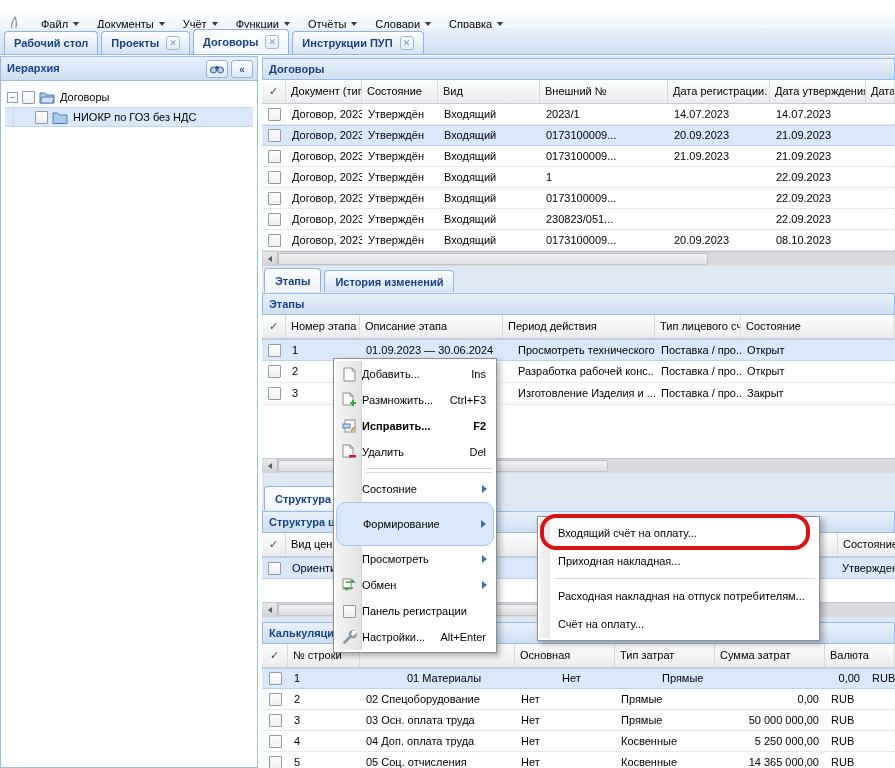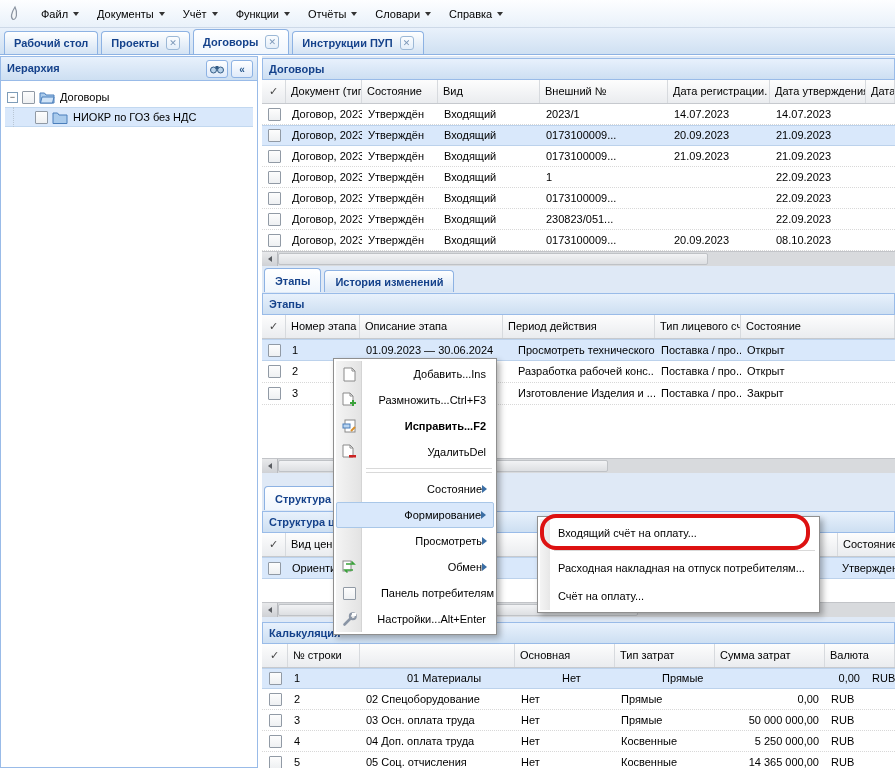--- a/index.html
+++ b/index.html
@@ -1,20 +1,20 @@
 <!DOCTYPE html>
 <html><head>
 <meta charset="utf-8">
 <style>
   * { box-sizing: border-box; margin:0; padding:0; }
   html,body { width:895px; height:768px; overflow:hidden; }
   body { position:relative; font-family:"Liberation Sans", sans-serif; font-size:11px; color:#000; background:#fff; }
 
   
-  #menubar { position:absolute; left:0; top:0; width:895px; height:28px;
+  #menubar { position:absolute; left:0; top:10px; width:895px; height:28px;
     background:linear-gradient(#fdfeff,#e9f1fa); border-bottom:1px solid #cdd9e8;
     display:flex; align-items:center; padding-left:6px; }
   #menubar .logo { width:18px; height:18px; margin-right:8px; }
   .mbar-item { display:inline-flex; align-items:center; padding:4px 9px; cursor:default; border-radius:2px; }
   .mbar-item .caret { width:0; height:0; border-left:3.5px solid transparent; border-right:3.5px solid transparent; border-top:4px solid #333; margin-left:5px; }
 
   
   #tabbar { position:absolute; left:0; top:28px; width:895px; height:27px;
     background:linear-gradient(#e9f1fb,#cfe0f2); border-bottom:1px solid #8db2e3;
     display:flex; align-items:flex-end; padding-left:4px; }
@@ -76,25 +76,25 @@
     background:linear-gradient(#ffffff,#d4e3f4); color:#15428b; font-weight:bold; white-space:nowrap; }
   .subtab.active { height:24px; background:linear-gradient(#ffffff,#f0f6fd); }
 
   
   #ctxmenu { position:absolute; left:333px; top:358px; width:164px; background:#fff; border:1px solid #8f8f8f;
     box-shadow:3px 3px 6px rgba(0,0,0,.3); padding:2px; z-index:40; }
   #ctxmenu .gutter { position:absolute; left:2px; top:2px; bottom:2px; width:26px;
     background:linear-gradient(to right,#f4f4f4,#e3e3e3); border-right:1px solid #d4d4d4; }
   .mi { position:relative; display:flex; align-items:center; height:26px; }
   .mi .ico { width:26px; flex:0 0 26px; display:flex; align-items:center; justify-content:center; }
-  .mi .lbl { flex:1 1 auto; padding-left:8px; white-space:nowrap;text-align:right; }
+  .mi .lbl { flex:1 1 auto; white-space:nowrap; }
   .mi .key { padding-right:8px; white-space:nowrap; }
   .mi.bold .lbl, .mi.bold .key { font-weight:bold; }
   .mi .arr { width:0; height:0; border-left:5px solid #3a6ea5; border-top:4px solid transparent; border-bottom:4px solid transparent; margin-right:7px; }
-  .mi.hl { background:#d9e8fb; border:1px solid #a9c7e8; border-radius:2px; height:26px; }
+  .mi.hl { background:#d9e8fb; border:1px solid #a9c7e8; border-radius:10px; height:44px; }
   .msep { height:0; border-top:1px solid #d9d9d9; margin:3px 2px 3px 30px; }
 
   
   #submenu { position:absolute; left:537px; top:516px; width:283px; background:#fff; border:1px solid #8f8f8f;
     box-shadow:3px 3px 6px rgba(0,0,0,.3); padding:2px; z-index:45; }
   #submenu .gutter { position:absolute; left:2px; top:2px; bottom:2px; width:10px;
     background:linear-gradient(to right,#f4f4f4,#e7e7e7); }
   .smi { position:relative; display:flex; align-items:center; height:28px; padding-left:18px; white-space:nowrap; }
   #submenu .msep { margin-left:14px; }
 
@@ -526,40 +526,43 @@
           <path d="M4 4 h8 l-2.5 -2.5 M11 10 H3 l2.5 2.5" fill="none" stroke="#3aa13a" stroke-width="1.6"></path>
         </svg>
     </span>
     <span class="lbl">Обмен</span>
     <span class="arr"></span>
   </div>
   <div class="mi">
     <span class="ico">
         <span class="cbx"></span>
       </span>
-    <span class="lbl">Панель потребителям</span>
+    <span class="lbl">Панель регистрации</span>
   </div>
   <div class="mi">
     <span class="ico">
       <svg width="15" height="15" viewBox="0 0 15 15">
           <path d="M2.5 12.5 L9 6" stroke="#8a95a5" stroke-width="2.6" stroke-linecap="round"></path>
           <circle cx="10.8" cy="4.2" r="3" fill="none" stroke="#8a95a5" stroke-width="2"></circle>
           <rect x="10" y="1" width="4" height="3" fill="#fff"></rect>
         </svg>
     </span>
     <span class="lbl">Настройки...</span>
     <span class="key">Alt+Enter</span>
   </div>
 </div>
 
 <div id="submenu">
   <div class="gutter"></div>
   <div class="smi">
       <span>Входящий счёт на оплату...</span>
     </div>
+  <div class="smi">
+      <span>Приходная накладная...</span>
+    </div>
   <div class="msep"></div>
   <div class="smi">
       <span>Расходная накладная на отпуск потребителям...</span>
     </div>
   <div class="smi">
       <span>Счёт на оплату...</span>
     </div>
 </div>
 
 <div id="annotation"></div>

